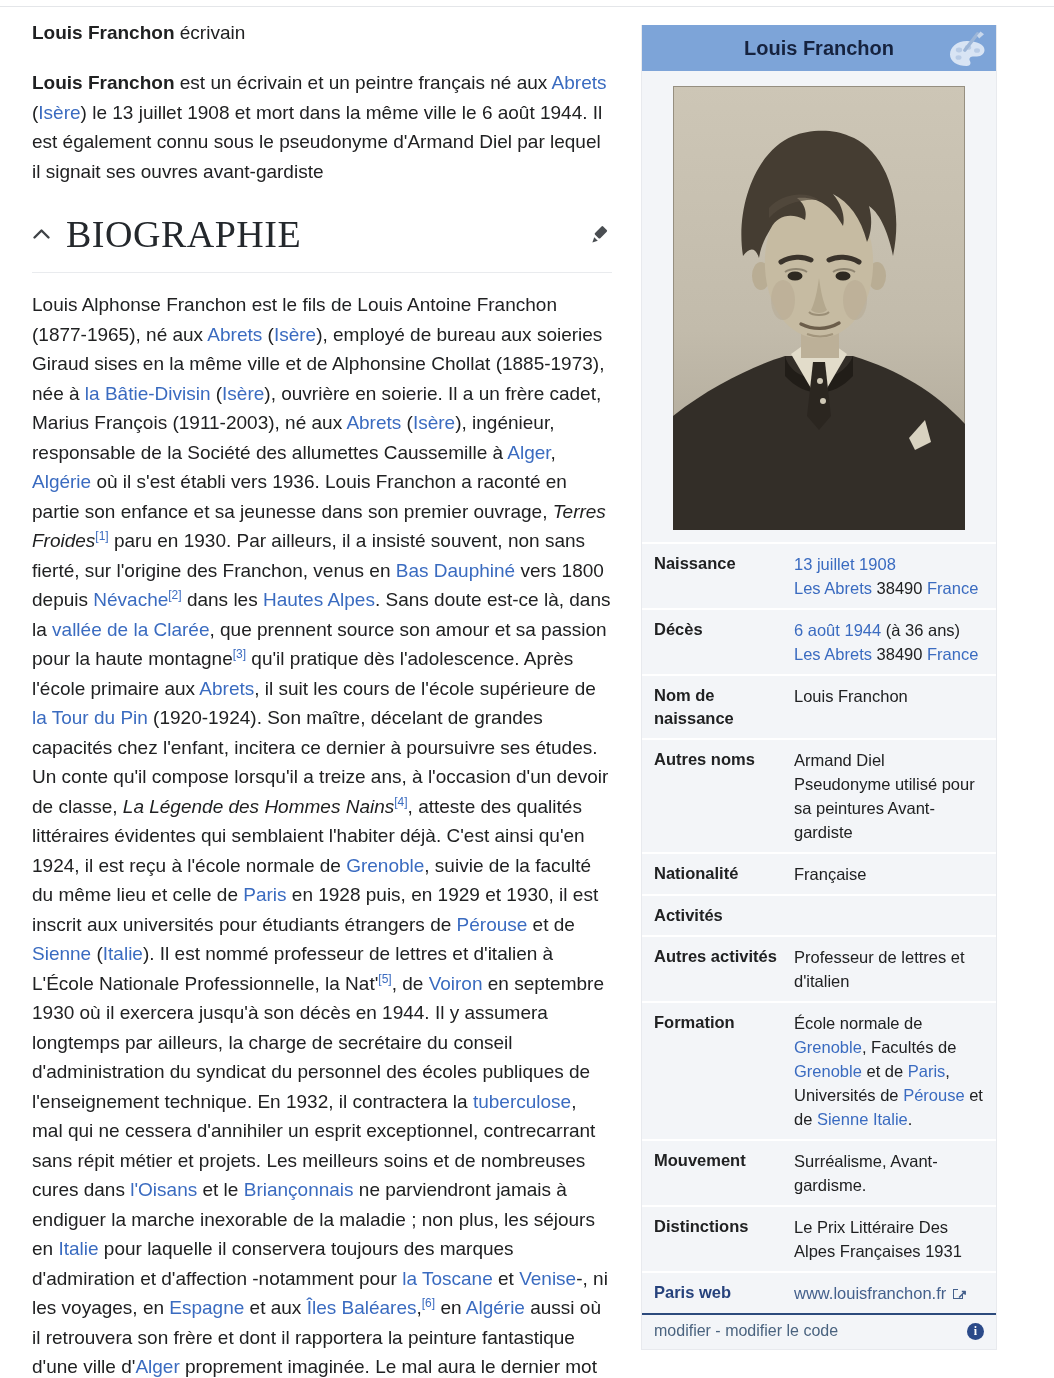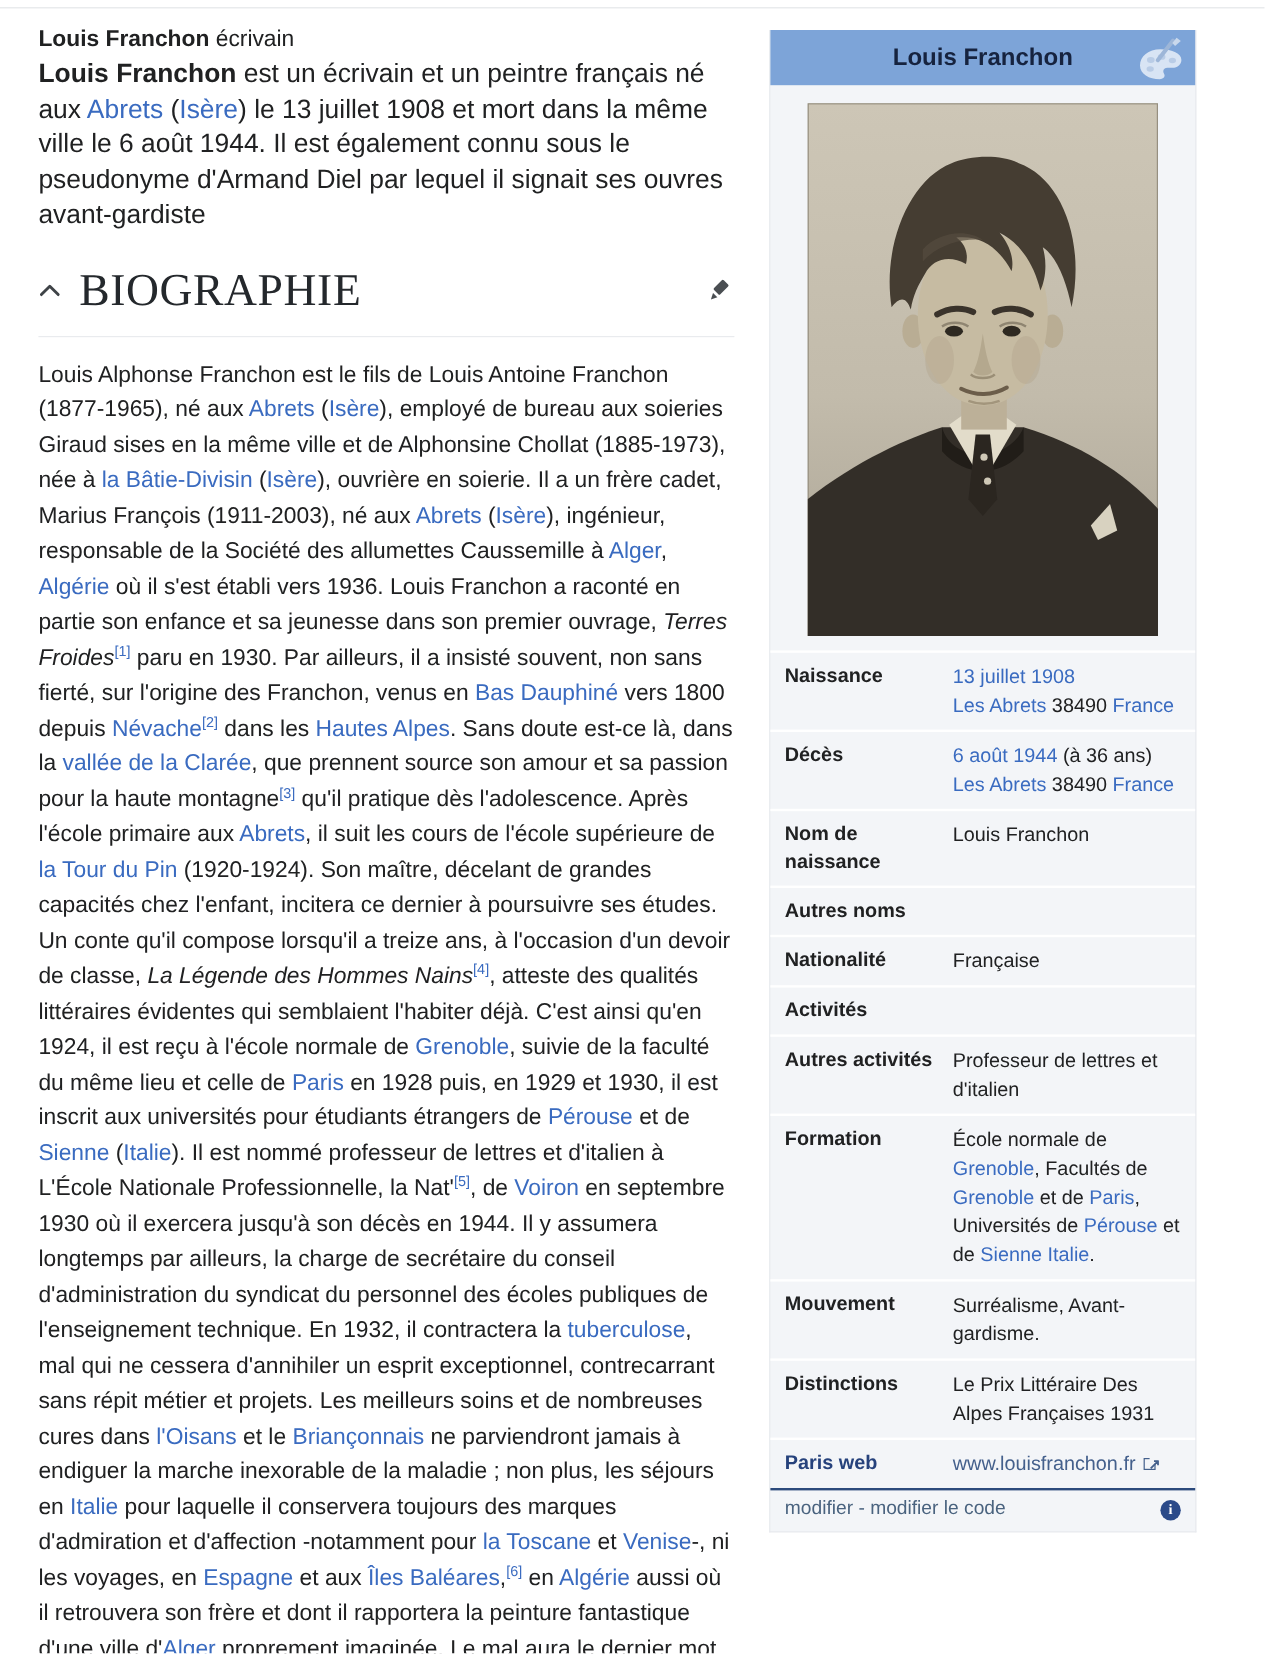--- a/index.html
+++ b/index.html
@@ -21,21 +21,21 @@
   .page{
     position:relative;width:1054px;height:1378px;background:#fff;overflow:hidden;
     font-family:"Liberation Sans",sans-serif;color:var(--text);
   }
   .top-divider{position:absolute;top:6px;left:0;width:1054px;height:1px;background:#e4e6e9;}
 
   
   .main{position:absolute;left:32px;top:20px;width:580px;}
   .tagline{font-size:19px;line-height:26px;}
   .tagline .seg-bold{font-weight:bold;}
-  .intro{font-size:22px;line-height:29.5px;}
+  .intro{margin-top:22px;font-size:19px;line-height:29.5px;}
   .section-head{
     margin-top:26px;display:flex;align-items:center;
     padding-bottom:16px;border-bottom:1px solid var(--rule);
   }
   .section-head h2{
     font-family:"Liberation Serif",serif;font-weight:400;font-size:38px;
     color:#24282c;letter-spacing:.5px;margin-left:15px;
   }
   .chevron-icon{flex:0 0 auto;display:flex;align-items:center;}
   .head-spacer{flex:1;}
@@ -203,20 +203,21 @@
       <div class="ib-row">
         <div class="ib-label">Décès</div>
         <div class="ib-value"><span class="seg-link">6 août 1944</span><span class="seg-text"> (à 36 ans)</span><br><span class="seg-link">Les Abrets</span><span class="seg-text"> 38490 </span><span class="seg-link">France</span></div>
       </div>
       <div class="ib-row">
         <div class="ib-label">Nom de naissance</div>
         <div class="ib-value"><span class="seg-text">Louis Franchon</span></div>
       </div>
       <div class="ib-row">
         <div class="ib-label">Autres noms</div>
+        <div class="ib-value"><span class="seg-text">Armand Diel</span><br><span class="seg-text">Pseudonyme utilisé pour sa peintures Avant-gardiste</span></div>
       </div>
       <div class="ib-row">
         <div class="ib-label">Nationalité</div>
         <div class="ib-value"><span class="seg-text">Française</span></div>
       </div>
       <div class="ib-row">
         <div class="ib-label">Activités</div>
       </div>
       <div class="ib-row">
         <div class="ib-label">Autres activités</div>

